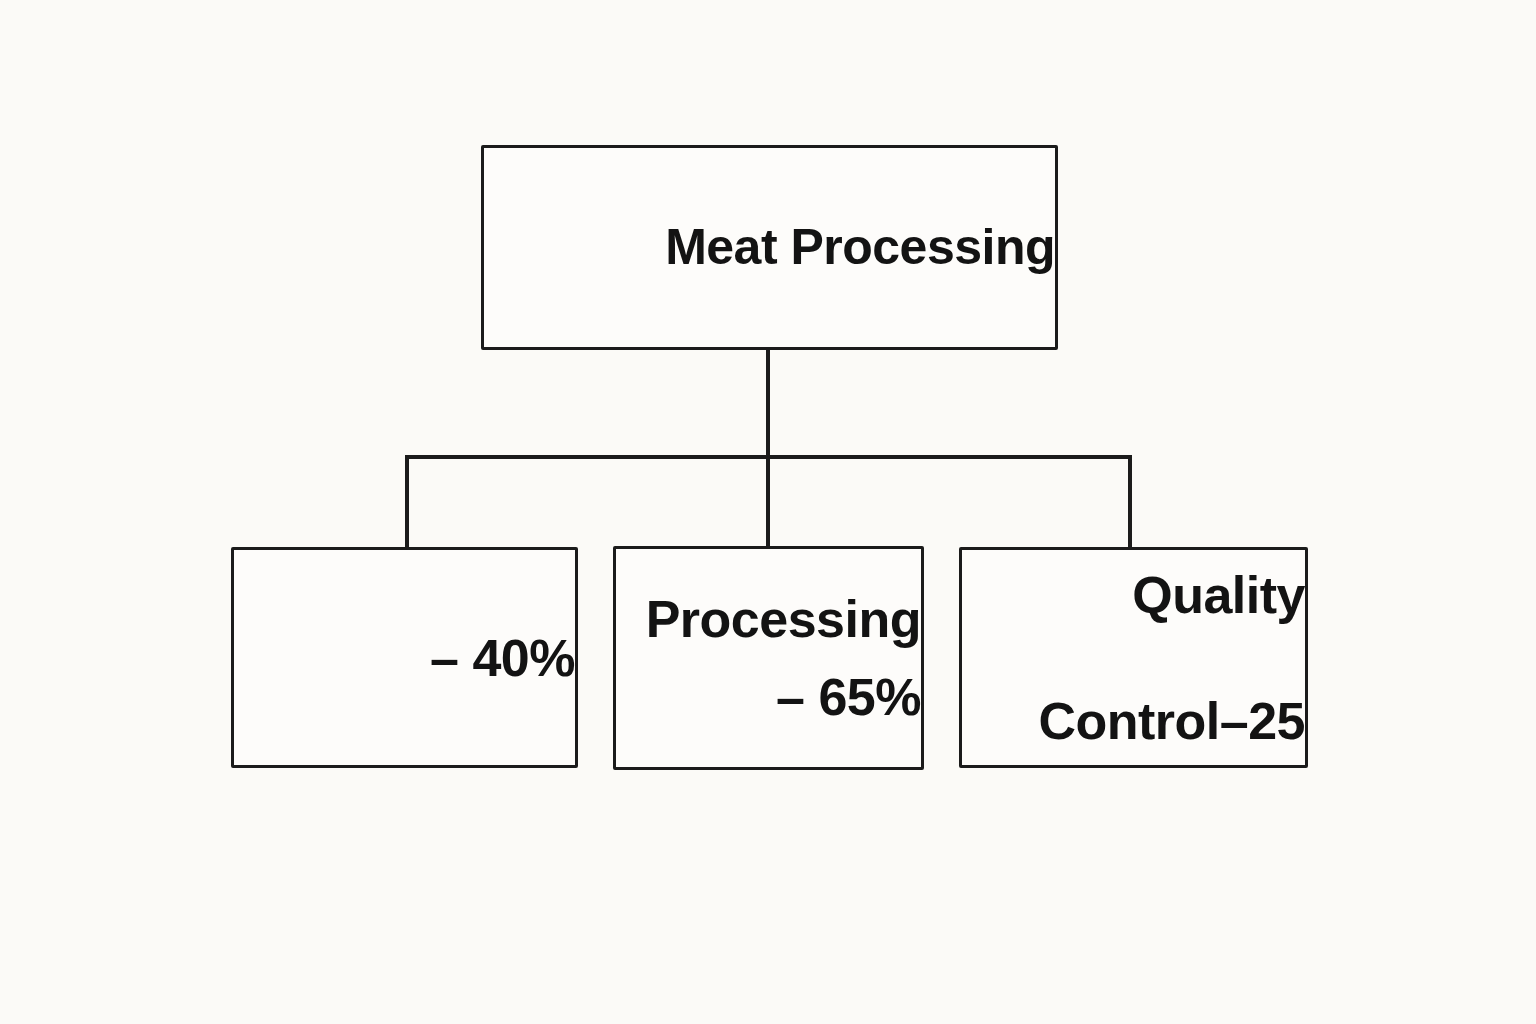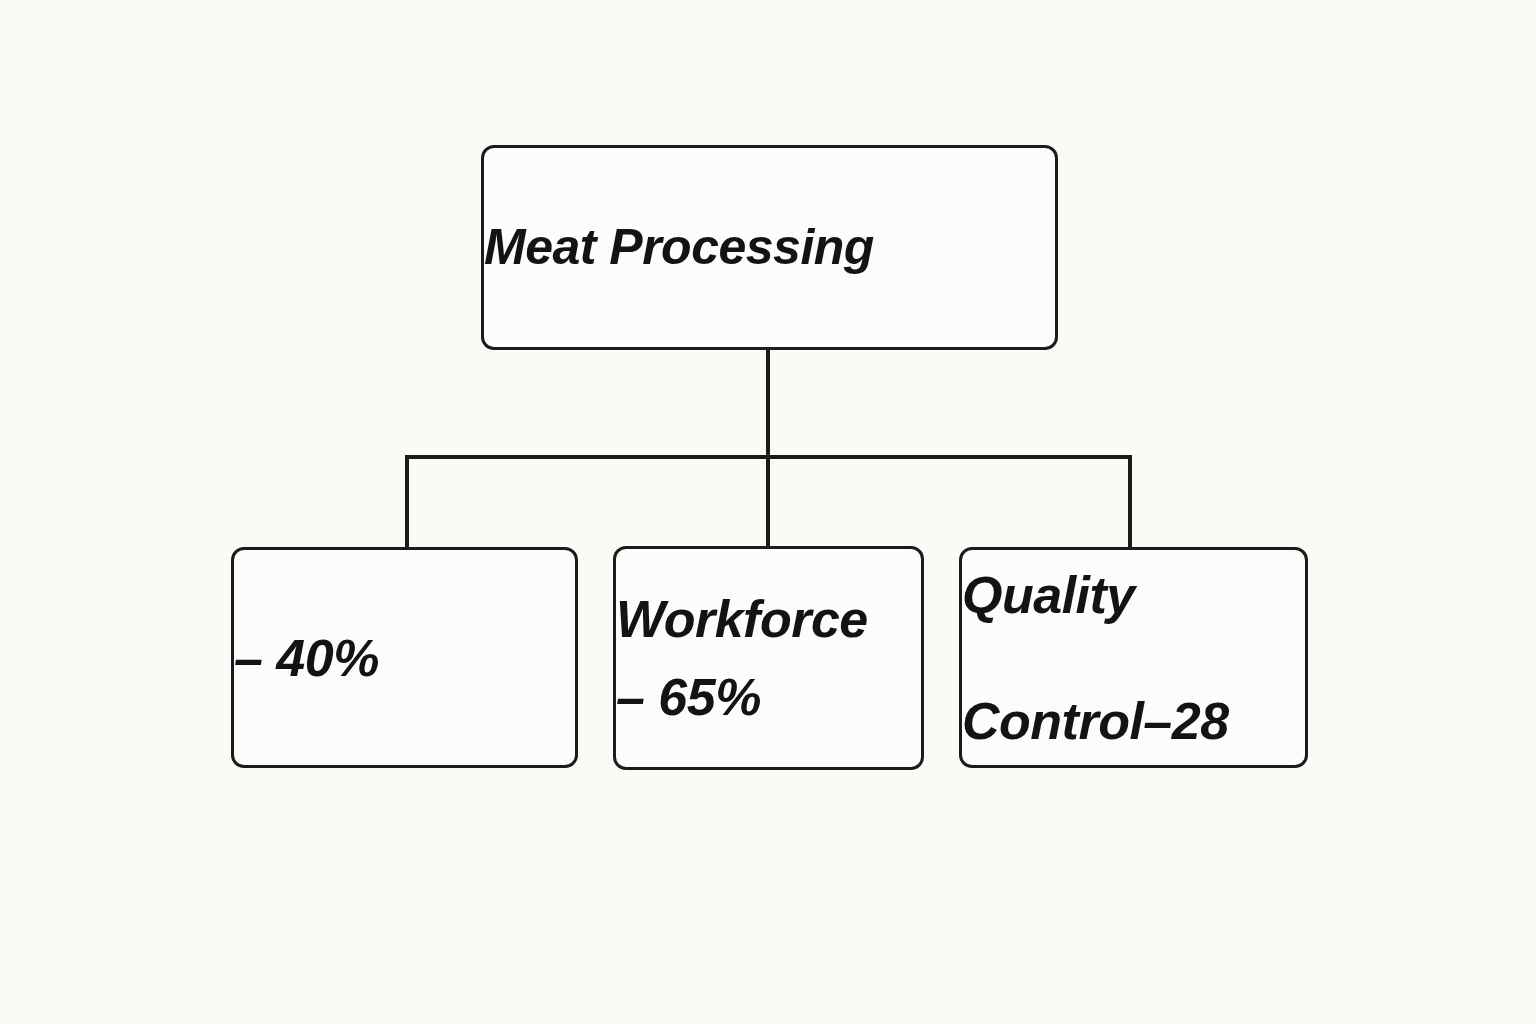--- a/index.html
+++ b/index.html
@@ -17,31 +17,30 @@
   }
   .canvas {
     position: relative;
     width: 1536px; height: 1024px;
     background: var(--background);
   }
   .node {
     position: absolute;
     background: var(--box-fill);
     border: 3px solid var(--line);
-    border-radius: 13px;
+    border-radius: 2px;
     display: flex;
     flex-direction: column;
-    align-items: flex-start;
+    align-items: flex-end;
     justify-content: center;
     text-align: center;
     color: var(--text);
     font-weight: bold;
     letter-spacing: -0.5px;
     z-index: 2;
-    font-style: italic;
   }
   .node-root {
     left: 481px; top: 145px;
     width: 577px; height: 205px;
     font-size: 50px; line-height: 71px;
   }
   .node-cutting {
     left: 231px; top: 547px;
     width: 347px; height: 221px;
     font-size: 52px; line-height: 78px;
@@ -80,22 +79,22 @@
   <div class="connector conn-bus"></div>
   <div class="connector conn-drop-left"></div>
   <div class="connector conn-drop-mid"></div>
   <div class="connector conn-drop-right"></div>
 
   <div class="node node-cutting">
     <div class="node-line">– 40%</div>
   </div>
 
   <div class="node node-packaging">
-    <div class="node-line">Workforce</div>
+    <div class="node-line">Processing</div>
     <div class="node-line">– 65%</div>
   </div>
 
   <div class="node node-quality">
     <div class="node-line">Quality</div>
-    <div class="node-line">Control–28</div>
+    <div class="node-line">Control–25</div>
   </div>
 
 </div>
 
 </body></html>

